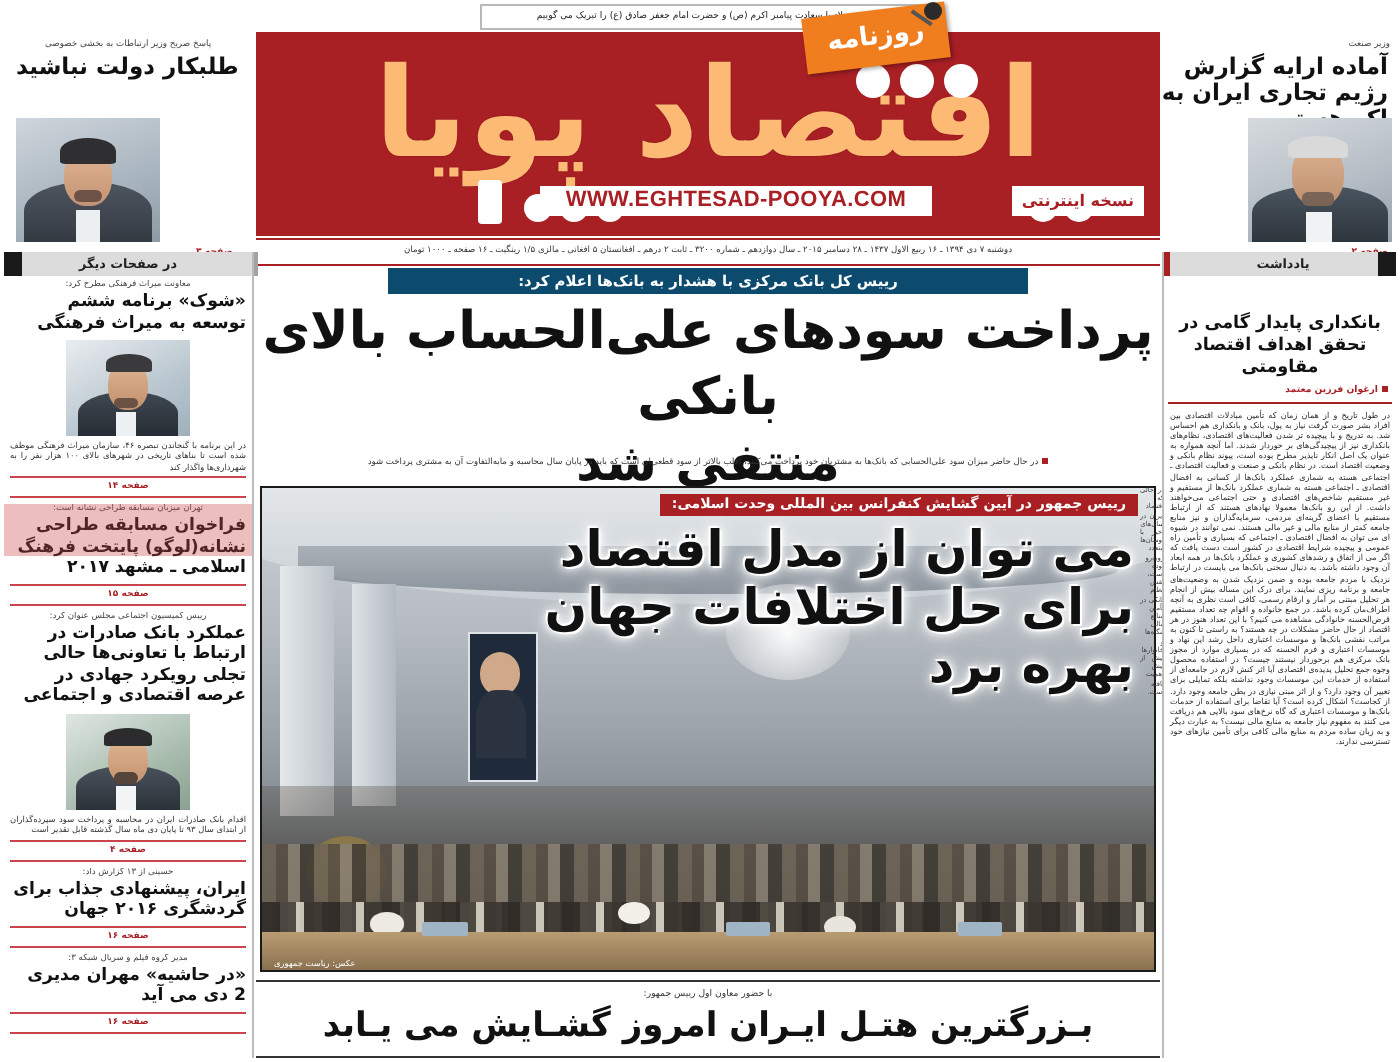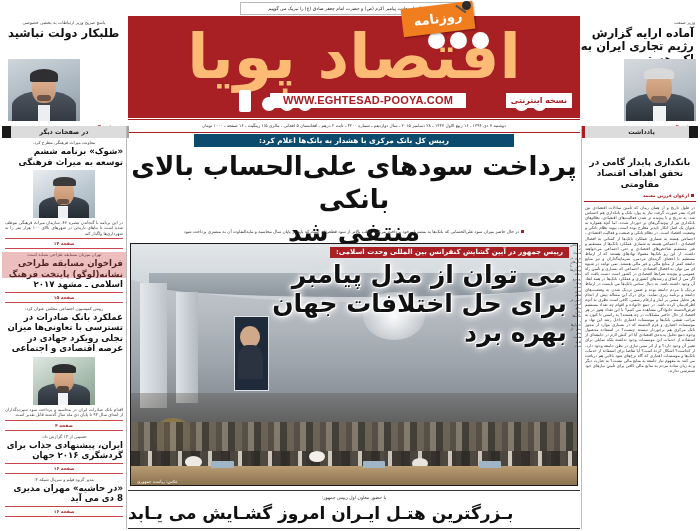--- a/index.html
+++ b/index.html
@@ -178,21 +178,21 @@
 
   
   .bottom{
     position:absolute;top:490px;left:128px;width:452px;height:39px;
     border-top:1px solid #333;border-bottom:1px solid #333;box-sizing:border-box;
   }
   .bottom-kicker{
     font-size:4.6px;color:#333;text-align:center;direction:rtl;padding-top:4px;white-space:nowrap;
   }
   .bottom-h1{
-    font-size:17px;font-weight:bold;line-height:20px;color:#111;text-align:left;direction:rtl;
+    font-size:17px;font-weight:bold;line-height:20px;color:#111;text-align:center;direction:rtl;
     letter-spacing:1.5px;padding-top:3px;
   }
 
   
   .rightcol{position:absolute;top:126px;right:2px;width:116px;height:403px;overflow:hidden;}
   .rc-head{
     position:relative;height:12px;background:#dcdcdc;border-left:3px solid #a81f24;margin-bottom:16px;
   }
   .rc-head span{
     display:block;font-size:6.4px;line-height:12px;color:#222;direction:rtl;
@@ -317,21 +317,21 @@
       <div class="lc-watermark"></div>
       <div class="lc-kicker">تهران میزبان مسابقه طراحی نشانه است:</div>
       <div class="lc-title">فراخوان مسابقه طراحی نشانه(لوگو) پایتخت فرهنگ اسلامی ـ مشهد ۲۰۱۷</div>
       <div class="lc-pagetag">
           <span>صفحه ۱۵</span>
         </div>
     </div>
 
     <div class="lc-item">
       <div class="lc-kicker">رییس کمیسیون اجتماعی مجلس عنوان کرد:</div>
-      <div class="lc-title">عملکرد بانک صادرات در تسترسی با تعاونی‌ها میزان تجلی رویکرد جهادی در عرصه اقتصادی و اجتماعی</div>
+      <div class="lc-title">عملکرد بانک صادرات در ارتباط با تعاونی‌ها حالی تجلی رویکرد جهادی در عرصه اقتصادی و اجتماعی</div>
       <div class="lc-photo">
         <div class="ph">
           <div class="ph-bg" style="background:linear-gradient(150deg,#dfe7e2,#a8bcae 60%,#8aa18f);"></div>
           <div class="shoulders" style="left:5px;bottom:0;width:52px;height:22px;background:linear-gradient(180deg,#49525c,#2b3138);"></div>
           <div class="face" style="left:21px;top:10px;width:20px;height:25px;background:linear-gradient(180deg,#e2b894,#c4926f);"></div>
           <div class="hair" style="left:19px;top:7px;width:24px;height:9px;background:#2c2c2e;"></div>
           <div style="position:absolute;left:24px;top:29px;width:12px;height:6px;background:#55443a;border-radius:3px;"></div>
           <div style="position:absolute;left:25px;bottom:0;width:10px;height:12px;background:#f2f4f6;"></div>
         </div>
       </div>
@@ -344,21 +344,21 @@
     <div class="lc-item">
       <div class="lc-kicker">حسینی از ۱۳ گزارش داد:</div>
       <div class="lc-title">ایران، پیشنهادی جذاب برای گردشگری ۲۰۱۶ جهان</div>
       <div class="lc-pagetag">
           <span>صفحه ۱۶</span>
         </div>
     </div>
 
     <div class="lc-item">
       <div class="lc-kicker">مدیر گروه فیلم و سریال شبکه ۳:</div>
-      <div class="lc-title">«در حاشیه» مهران مدیری 8 دی می آید</div>
+      <div class="lc-title">«در حاشیه» مهران مدیری 2 دی می آید</div>
       <div class="lc-pagetag">
           <span>صفحه ۱۶</span>
         </div>
     </div>
   </div>
 
   <div class="lead">
     <div class="lead-kicker">رییس کل بانک مرکزی با هشدار به بانک‌ها اعلام کرد:</div>
     <div class="lead-h1">
       <div>پرداخت سودهای علی‌الحساب بالای بانکی</div>
@@ -396,21 +396,21 @@
 
       <div style="position:absolute;left:0;top:92%;width:100%;height:8%;background:linear-gradient(180deg,#b99c72,#8a7250);"></div>
       <div style="position:absolute;left:18%;top:90%;width:5%;height:3%;background:#9fb4c4;border-radius:1px;"></div>
       <div style="position:absolute;left:52%;top:90%;width:5%;height:3%;background:#9fb4c4;border-radius:1px;"></div>
       <div style="position:absolute;left:78%;top:90%;width:5%;height:3%;background:#9fb4c4;border-radius:1px;"></div>
 
       <div style="position:absolute;left:52%;top:20%;width:14%;height:20%;border-radius:50%;background:radial-gradient(circle,rgba(255,255,255,.95),rgba(255,255,255,0));"></div>
     </div>
     <div class="hero-kicker">رییس جمهور در آیین گشایش کنفرانس بین المللی وحدت اسلامی:</div>
     <div class="hero-h1">
-      <div>می توان از مدل پیامبر</div>
+      <div>می توان از مدل اقتصاد</div>
       <div>برای حل اختلافات جهان</div>
       <div>بهره برد</div>
     </div>
     <div class="hero-caption">عکس: ریاست جمهوری</div>
   </div>
 
   <div class="strip">در حالی که اقتصاد ایران در سال‌های اخیر با نوسان‌های متعدد روبه‌رو بوده است، نقش نظام بانکی در تأمین منابع مالی بنگاه‌ها و خانوارها بیش از پیش اهمیت یافته است.</div>
 
   <div class="bottom">
     <div class="bottom-kicker">با حضور معاون اول رییس جمهور:</div>

